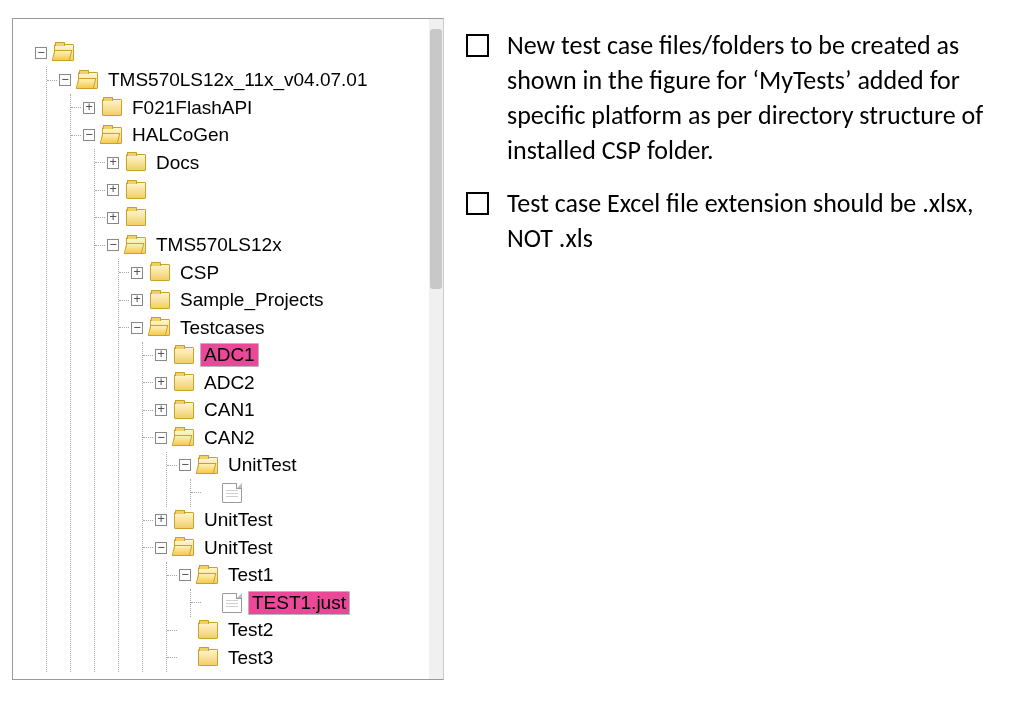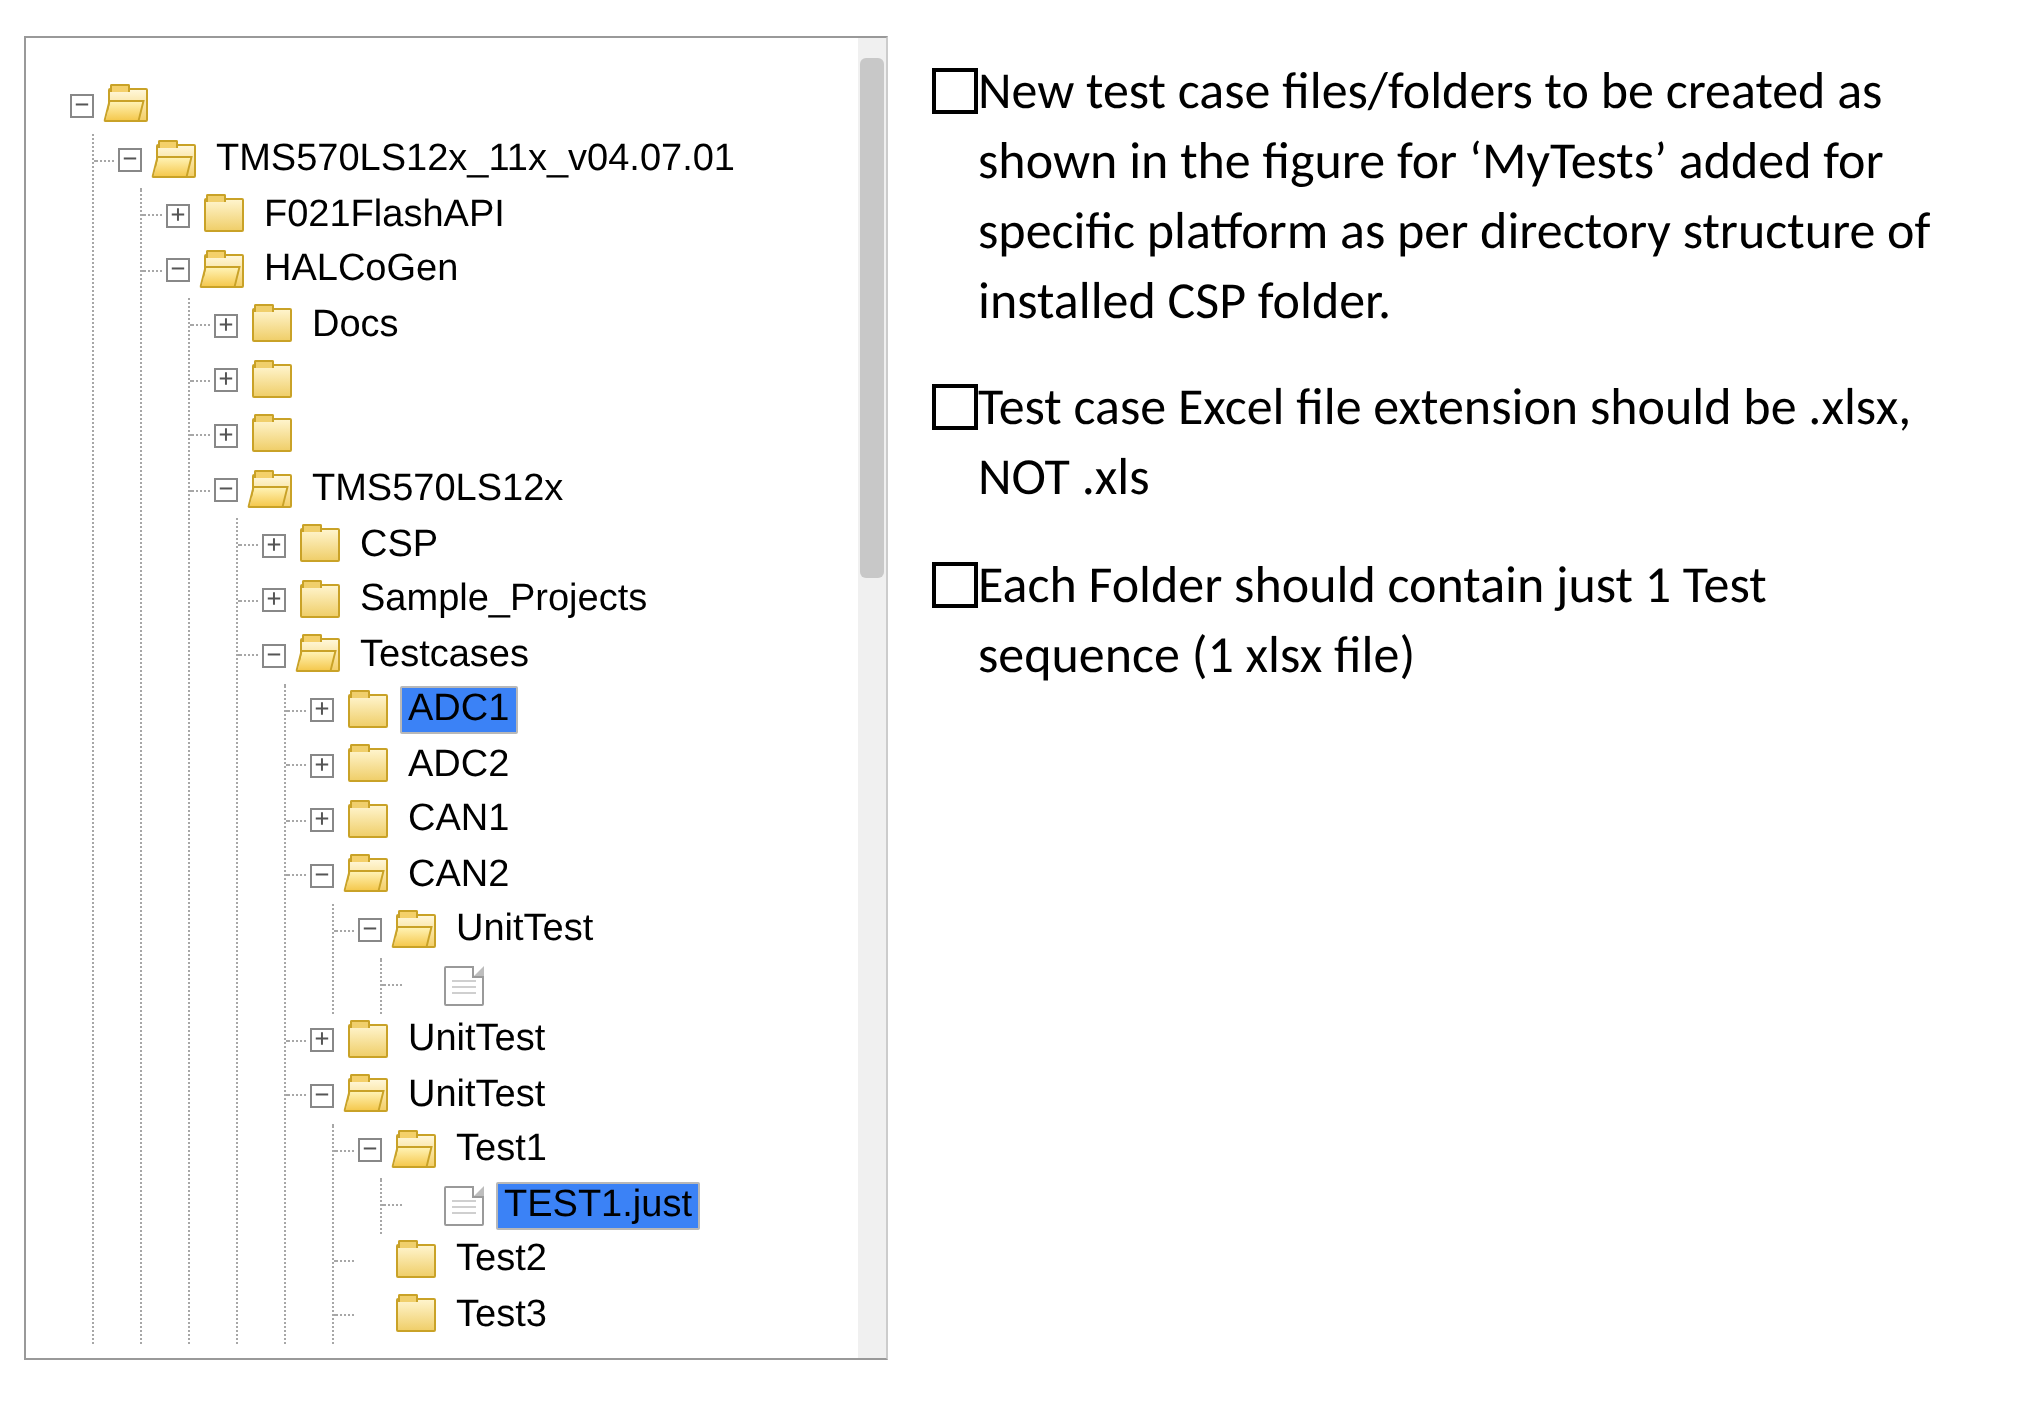--- a/index.html
+++ b/index.html
@@ -18,30 +18,30 @@
   .icon{width:18px;height:15px;margin:0 4px 0 2px;flex:0 0 18px;position:relative}
   .icon.folder-closed{background:linear-gradient(#fff4cc,#f0cf6b);border:1px solid #c9a227;border-radius:1px}
   .icon.folder-closed::before{content:"";position:absolute;top:-3px;left:0;width:8px;height:3px;background:#f0cf6b;border:1px solid #c9a227;border-bottom:none;border-radius:1px 1px 0 0}
   .icon.folder-open{background:linear-gradient(#fff7d9,#f4d06a);border:1px solid #c9a227;border-radius:1px}
   .icon.folder-open::before{content:"";position:absolute;top:-3px;left:0;width:8px;height:3px;background:#f4d06a;border:1px solid #c9a227;border-bottom:none;border-radius:1px 1px 0 0}
   .icon.folder-open::after{content:"";position:absolute;left:-2px;bottom:-1px;right:2px;height:9px;background:linear-gradient(#fff2b3,#f5c94f);border:1px solid #c9a227;transform:skewX(-14deg);border-radius:0 0 1px 1px}
   .icon.file{width:15px;height:18px;background:#fff;border:1px solid #9a9a9a;border-radius:1px}
   .icon.file::before{content:"";position:absolute;top:-1px;right:-1px;width:5px;height:5px;background:linear-gradient(135deg,#fff 48%,#bdbdbd 52%);border-left:1px solid #9a9a9a;border-bottom:1px solid #9a9a9a}
   .icon.file::after{content:"";position:absolute;left:3px;right:3px;top:6px;height:1px;background:#cfcfcf;box-shadow:0 3px 0 #cfcfcf,0 6px 0 #cfcfcf}
   .label{padding:0 3px;border:1px solid transparent;border-radius:1px}
-  .label.sel{background:#3b82f6;border-color:#b8b8b8}
+  .label.sel{background:#ec4899;border-color:#b8b8b8}
   
   ul.tree ul{border-left:1px dotted #a7a7a7;padding-left:0;margin-left:11px}
   ul.tree ul>li.node{padding-left:12px}
   ul.tree ul>li.node::before{content:"";position:absolute;left:0;top:13px;width:10px;border-top:1px dotted #a7a7a7}
   ul.tree>li.node>ul{border-left:1px dotted #a7a7a7}
   
   .bullets{flex:1;padding:28px 28px 0 22px;font-size:26px;line-height:1.35;font-family:Calibri,"Segoe UI",sans-serif}
   .bullets ul{list-style:none;margin:0;padding:0}
-  .bullets li{display:flex;margin-bottom:18px}
+  .bullets li{display:flex;gap:18px;margin-bottom:18px}
   .chk{width:19px;height:19px;border:2.5px solid #000;margin-top:6px;flex:0 0 19px}
 </style>
 </head>
 <body>
 
 <div class="page">
 
   <div class="tree-pane">
     <div class="vscroll">
       <div class="thumb"></div>
@@ -230,19 +230,15 @@
   <div class="bullets">
     <ul>
       <li>
         <span class="chk"></span>
         <span>New test case files/folders to be created as shown in the figure for ‘MyTests’ added for specific platform as per directory structure of installed CSP folder.</span>
       </li>
       <li>
         <span class="chk"></span>
         <span>Test case Excel file extension should be .xlsx, NOT .xls</span>
       </li>
-      <li>
-        <span class="chk"></span>
-        <span>Each Folder should contain just 1 Test sequence (1 xlsx file)</span>
-      </li>
     </ul>
   </div>
 </div>
 
 </body></html>

